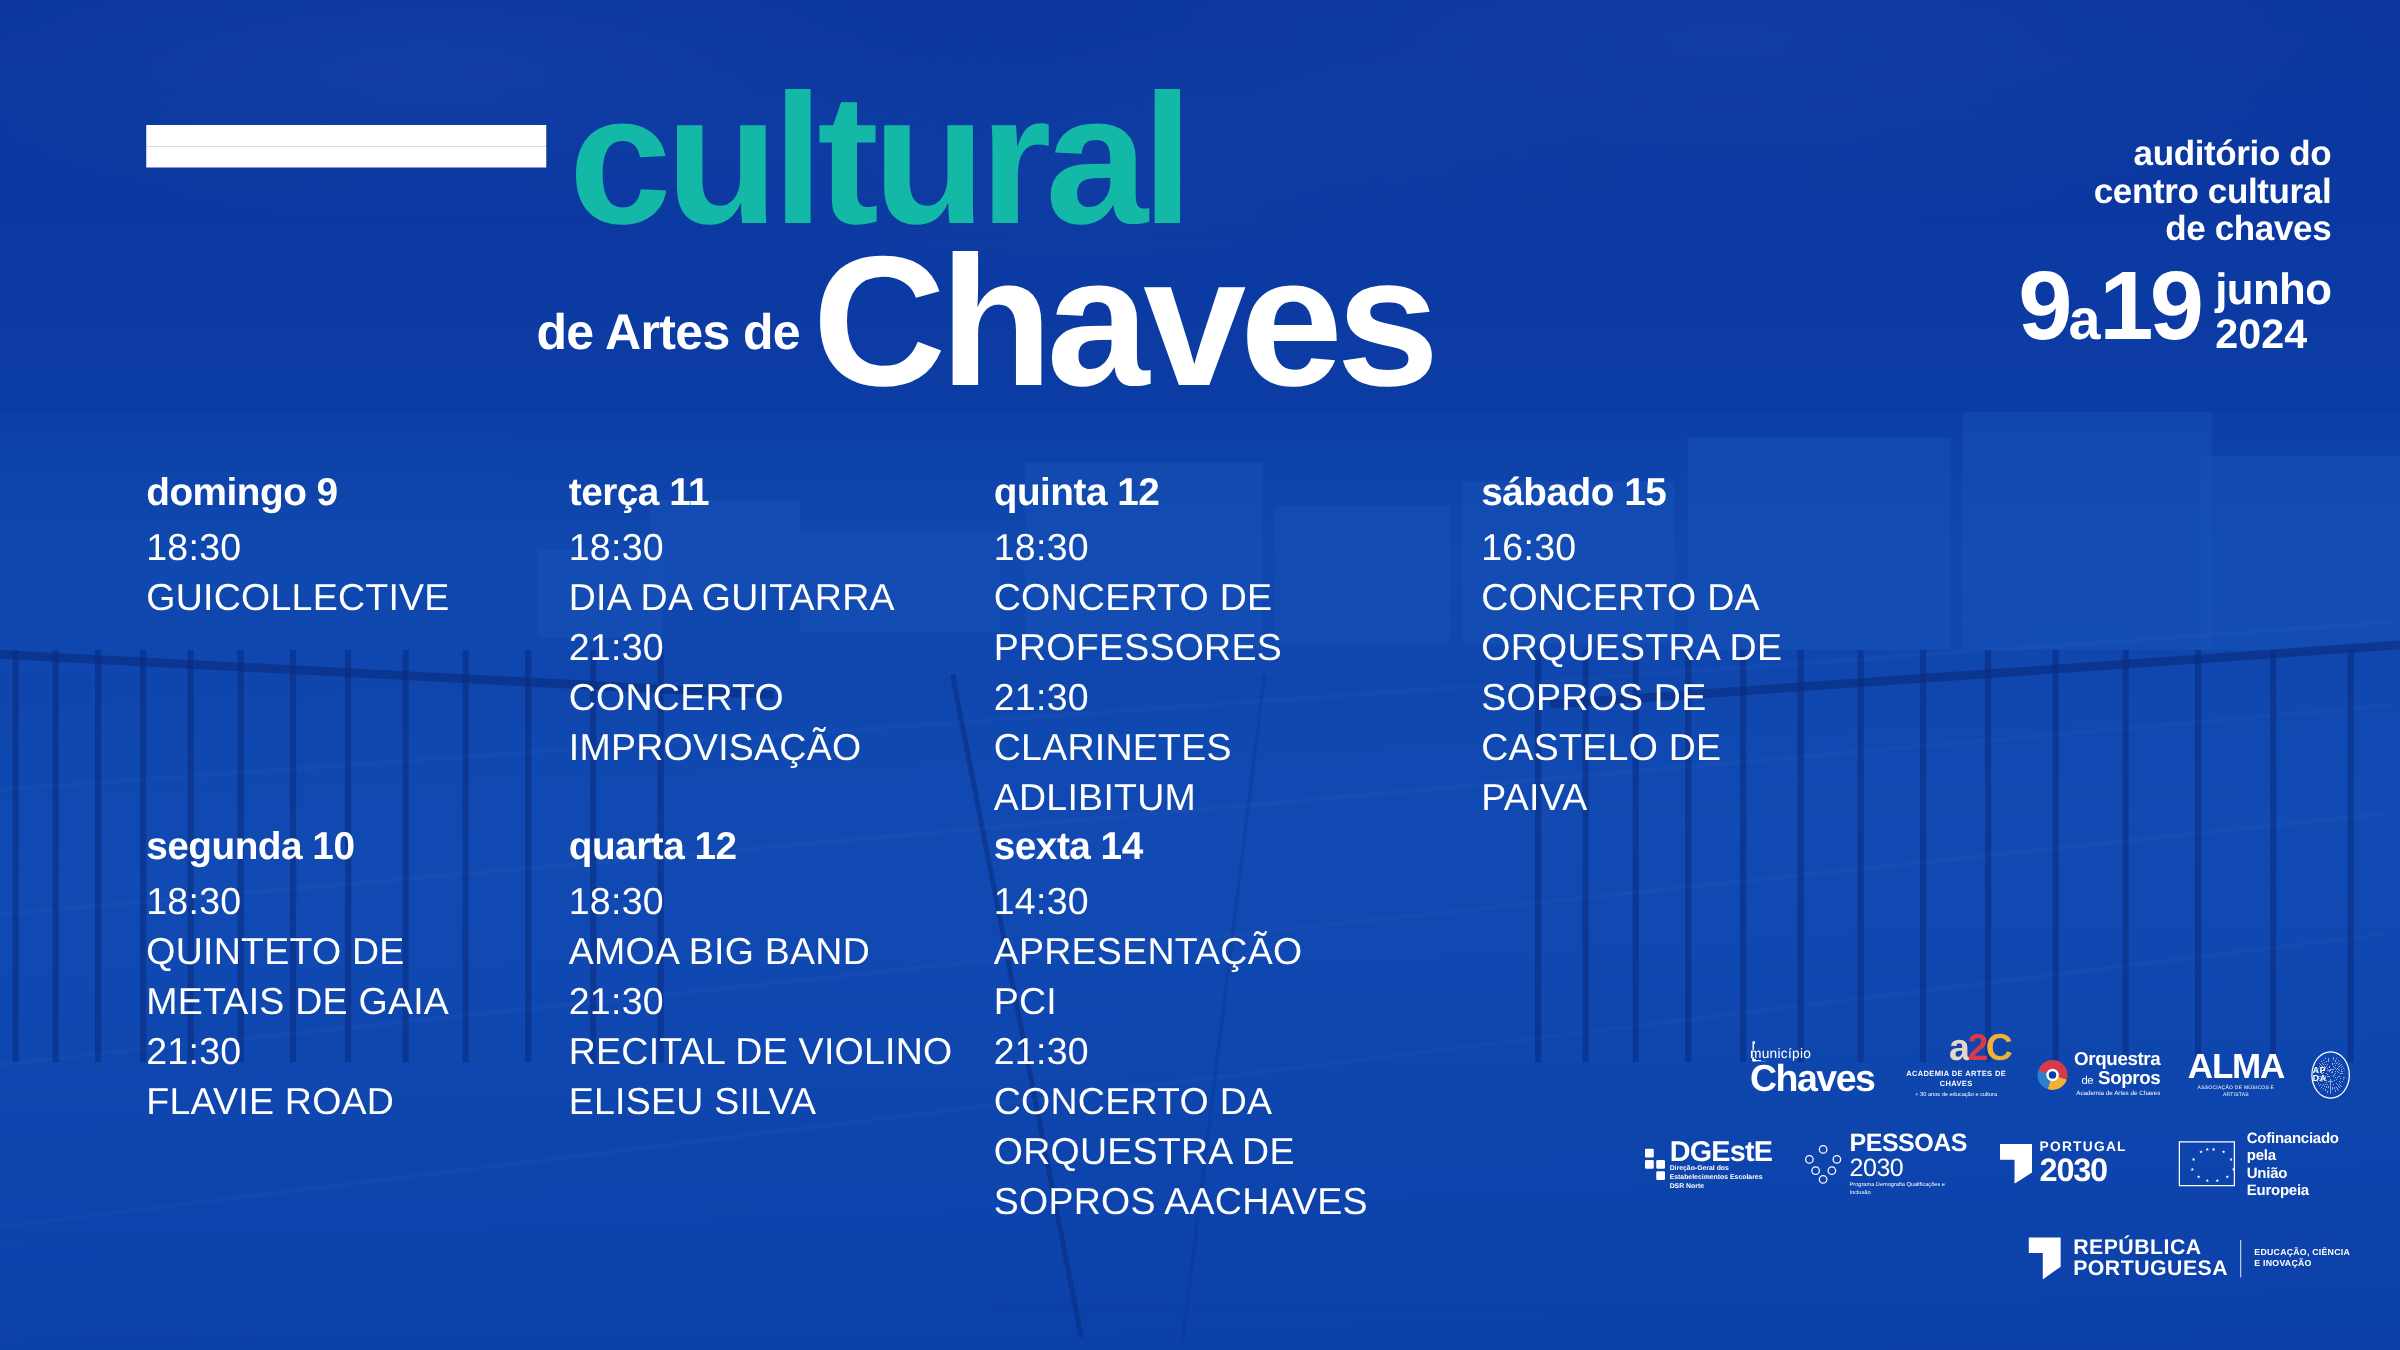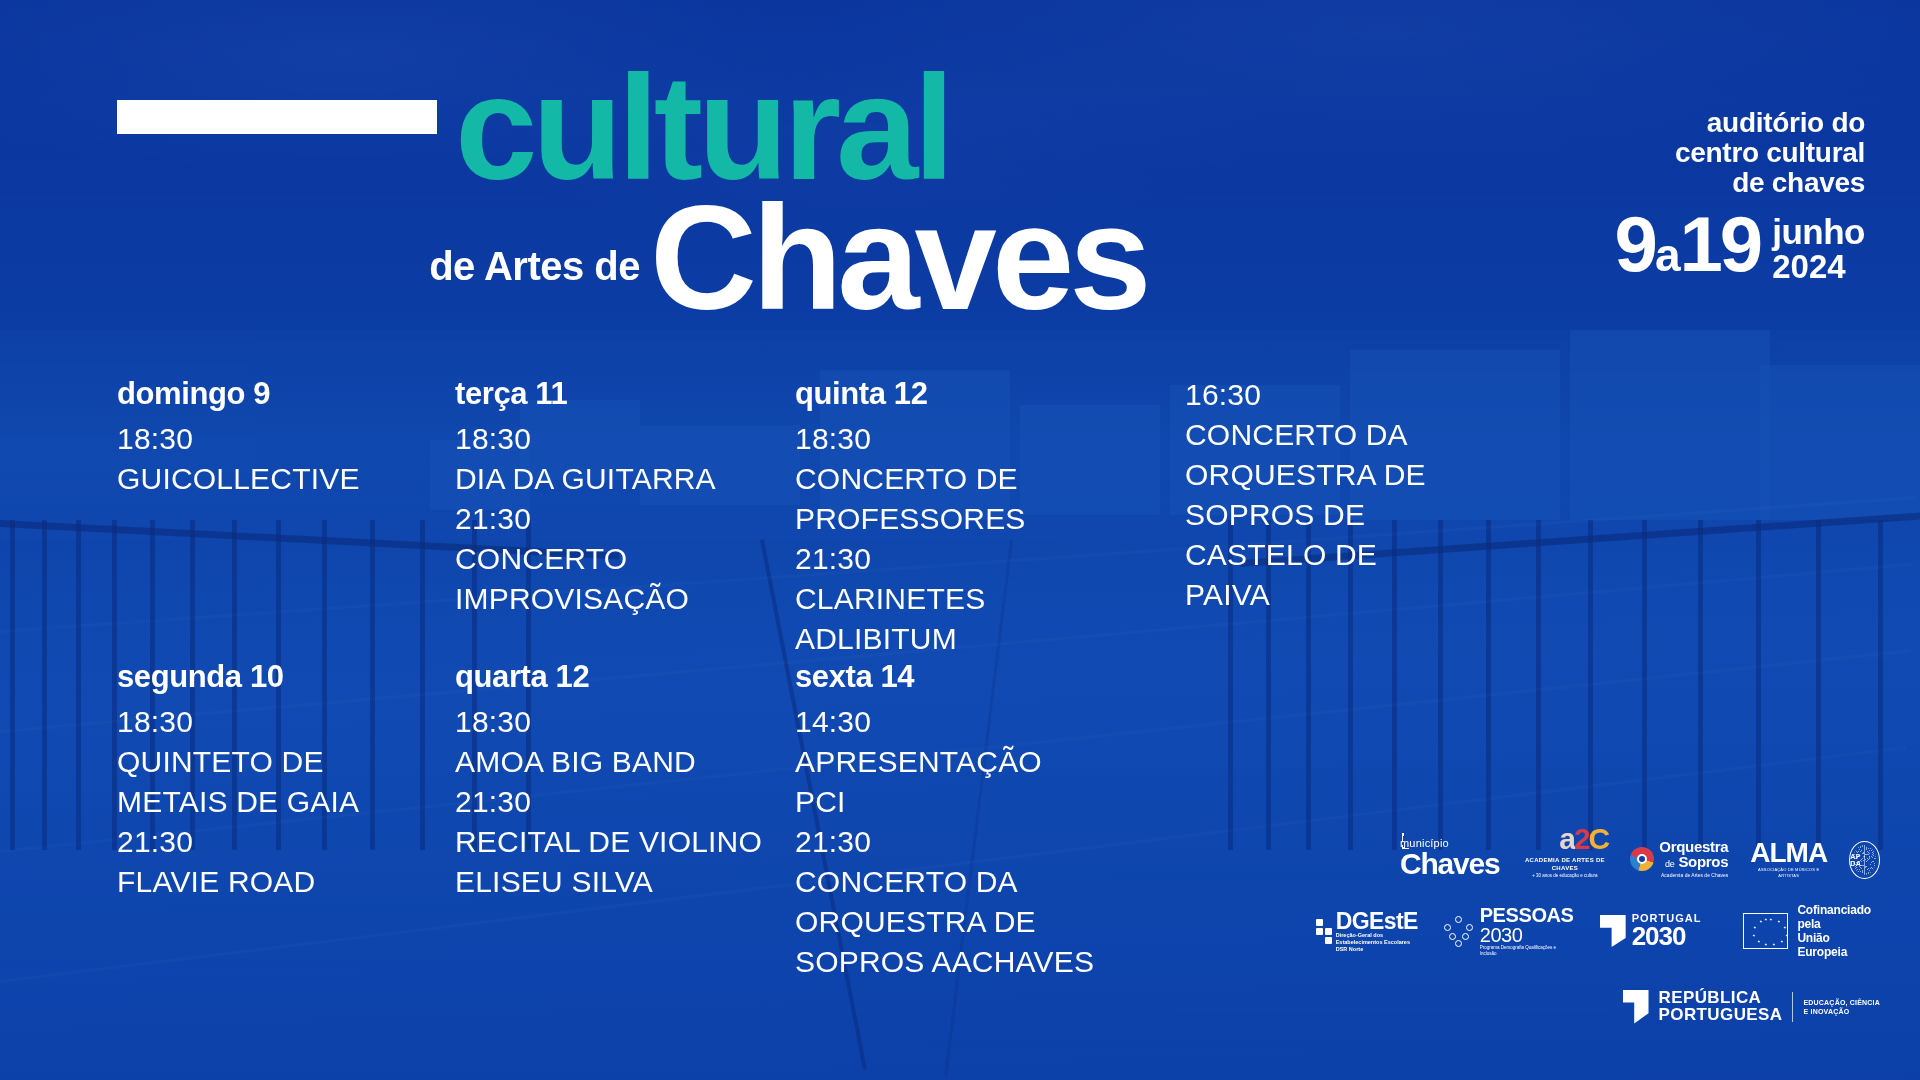--- a/index.html
+++ b/index.html
@@ -401,20 +401,21 @@
         <div class="time">18:30</div>
         <div class="title">CONCERTO DE PROFESSORES</div>
       </div>
       <div class="slot">
         <div class="time">21:30</div>
         <div class="title">CLARINETES ADLIBITUM</div>
       </div>
     </div>
 
     <div class="sched-col" style="left:1185px; top:-55px; width:250px;">
+      <div class="day-head">sábado 15</div>
       <div class="slot">
         <div class="time">16:30</div>
         <div class="title">CONCERTO DA ORQUESTRA DE SOPROS DE CASTELO DE PAIVA</div>
       </div>
     </div>
 
     <div class="sched-col" style="left:117px; top:228px;">
       <div class="day-head">segunda 10</div>
       <div class="slot">
         <div class="time">18:30</div>

